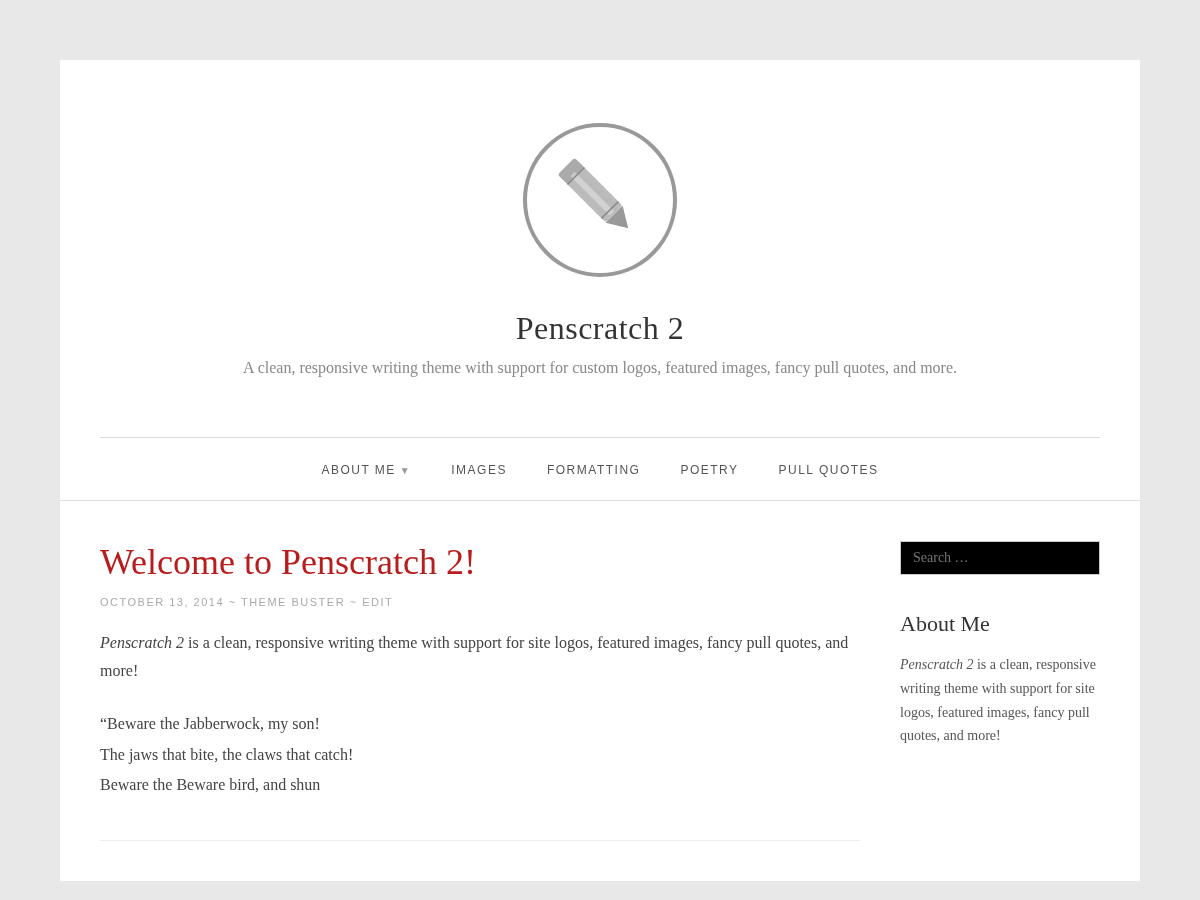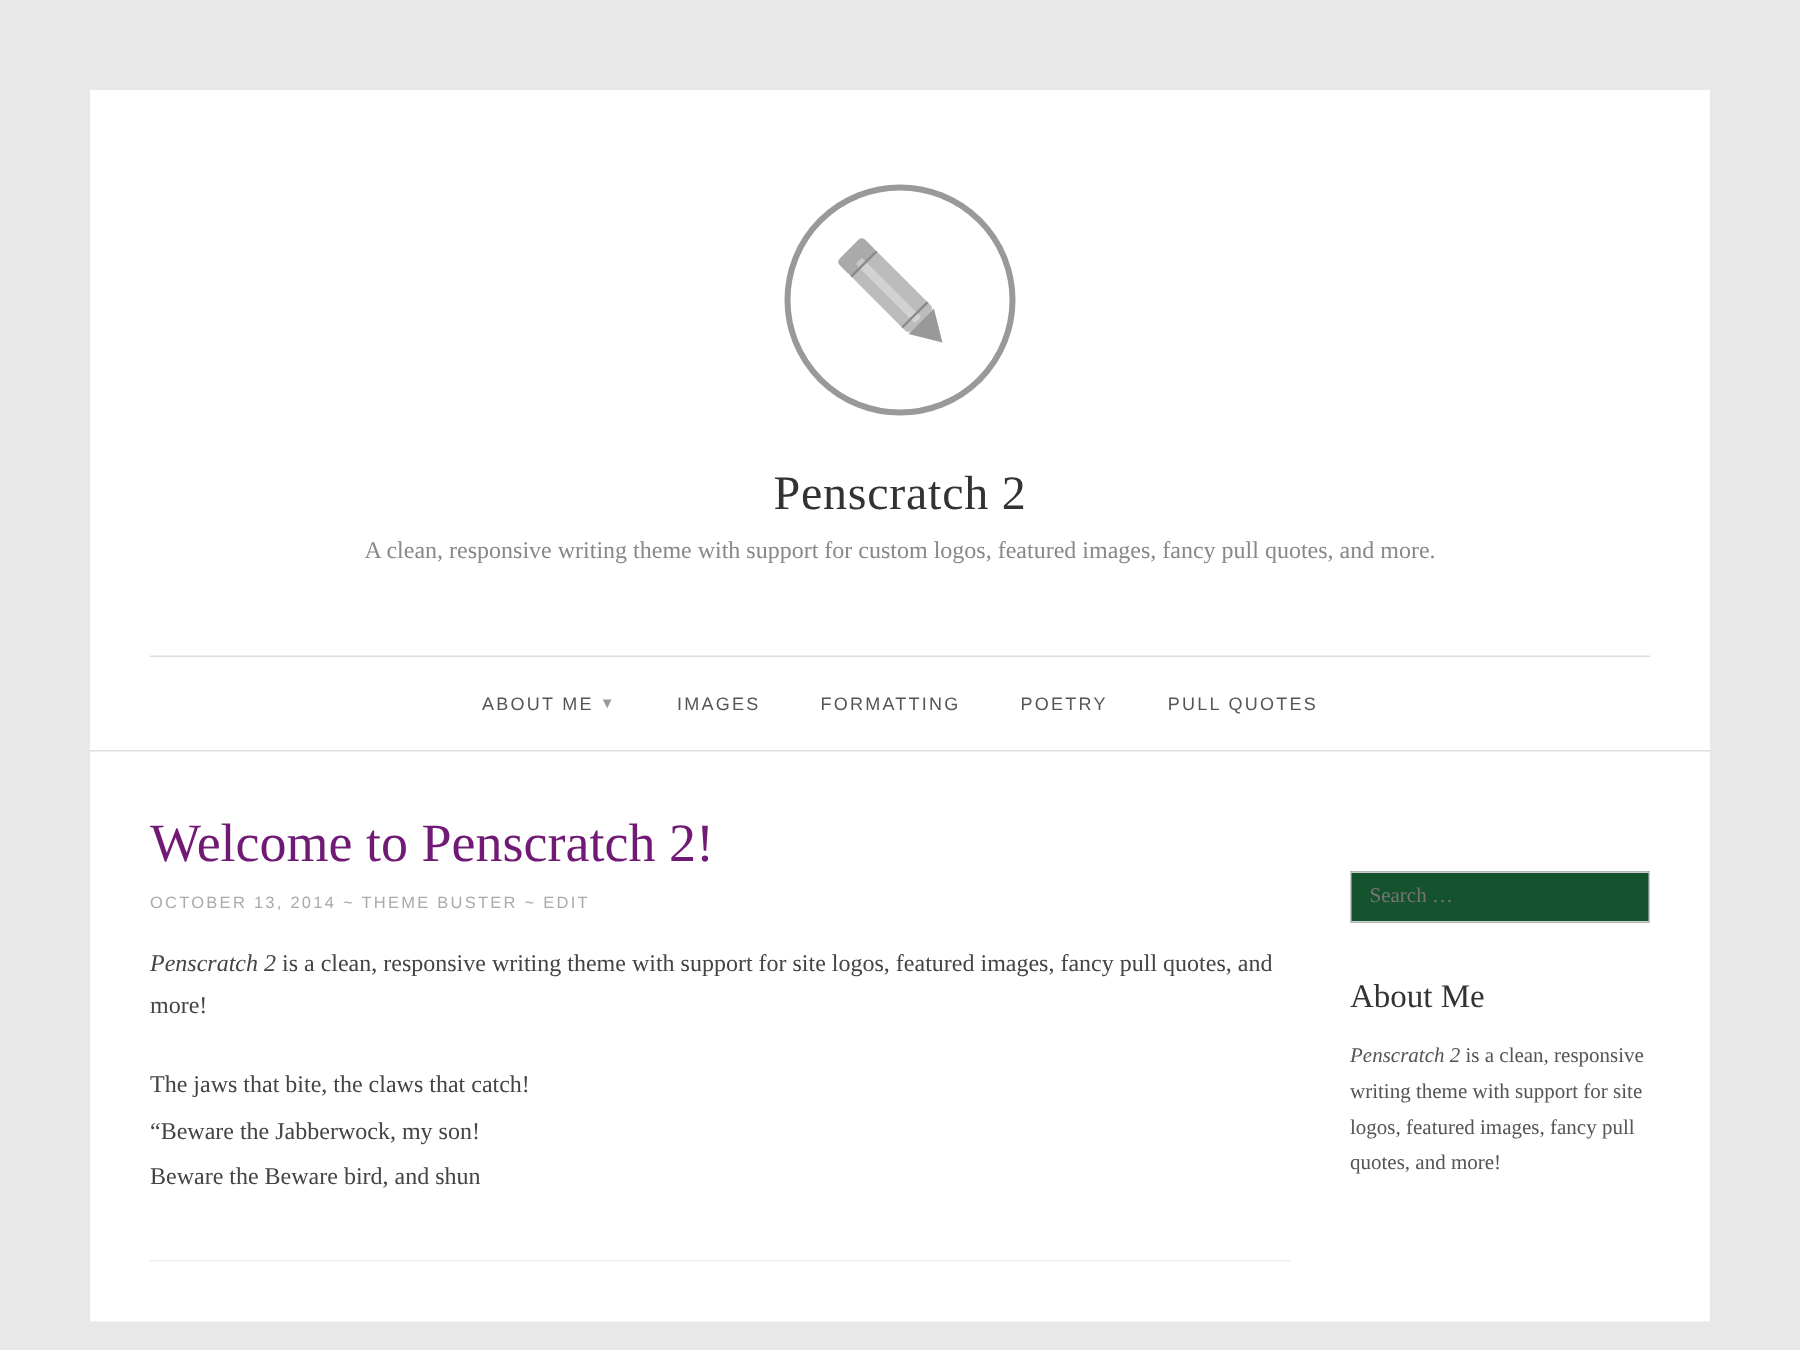--- a/index.html
+++ b/index.html
@@ -90,21 +90,21 @@
 
     .main-content {
       flex: 1;
       min-width: 0;
     }
 
     .post-title {
       font-family: Georgia, serif;
       font-size: 36px;
       font-weight: normal;
-      color: #701a75;
+      color: #b91c1c;
       margin-bottom: 12px;
       line-height: 1.2;
     }
 
     .post-meta {
       font-family: 'Helvetica Neue', Helvetica, Arial, sans-serif;
       font-size: 11px;
       letter-spacing: 1.5px;
       text-transform: uppercase;
       color: #aaa;
@@ -152,22 +152,21 @@
     }
 
     .search-input {
       width: 100%;
       padding: 8px 12px;
       border: 1px solid #ccc;
       font-family: Georgia, serif;
       font-size: 14px;
       color: #aaa;
       outline: none;
-      background: #14532d;
-      margin-top: 40px;
+      background: #000000;
     }
 
     .sidebar-widget {
       margin-bottom: 30px;
     }
 
     .widget-title {
       font-family: Georgia, serif;
       font-size: 22px;
       font-weight: normal;
@@ -255,22 +254,22 @@
         <a href="#">EDIT</a>
       </div>
 
       <div class="post-body">
         <p>
           <em>Penscratch 2</em>
           <span>is a clean, responsive writing theme with support for site logos, featured images, fancy pull quotes, and more!</span>
         </p>
 
         <div class="poem">
+          <p>“Beware the Jabberwock, my son!</p>
           <p>    The jaws that bite, the claws that catch!</p>
-          <p>“Beware the Jabberwock, my son!</p>
           <p>Beware the Beware bird, and shun</p>
         </div>
       </div>
 
       <hr class="post-footer-divider">
     </main>
 
     <aside class="sidebar">
 
       <div class="search-box">

